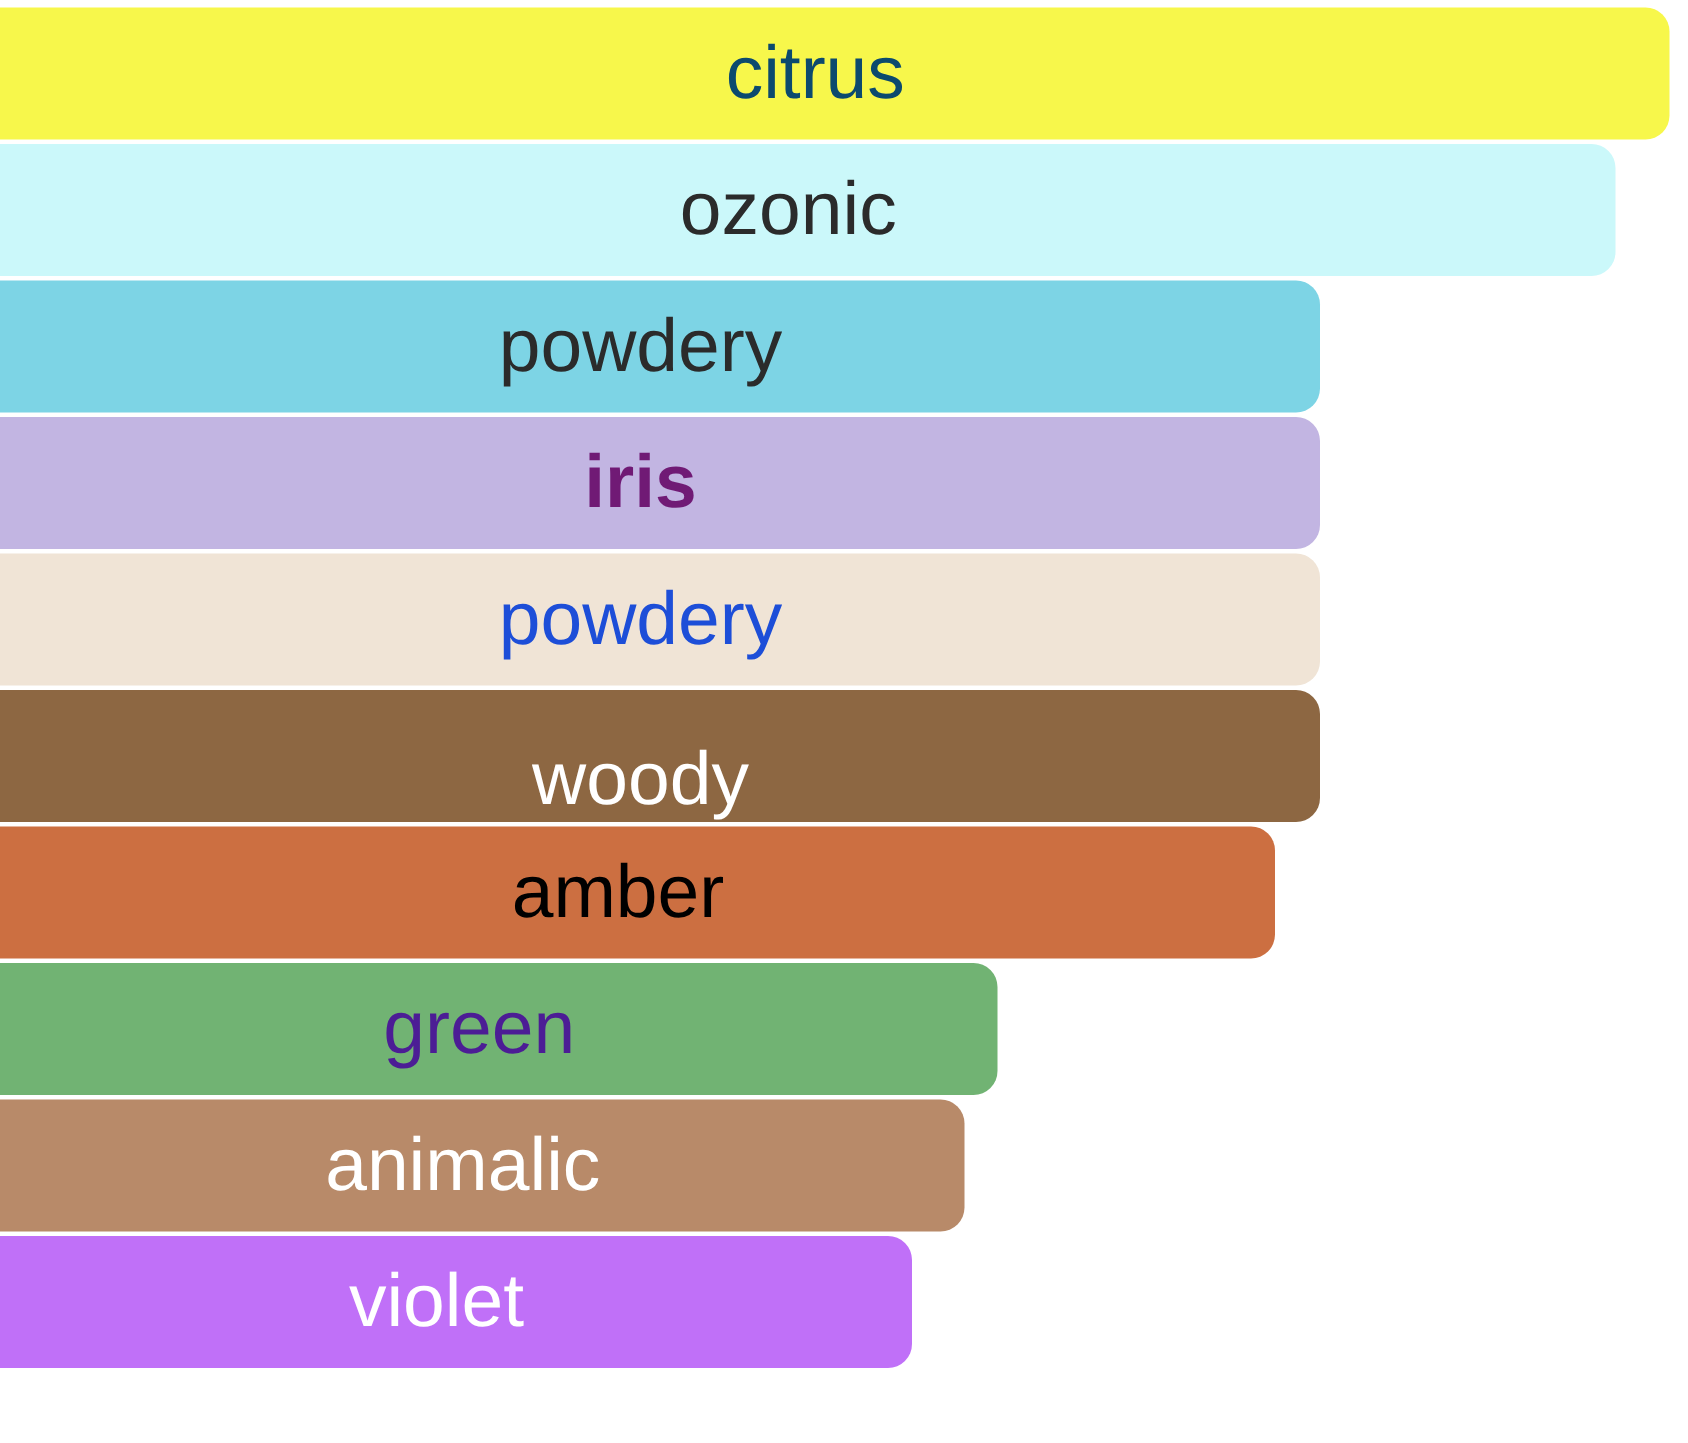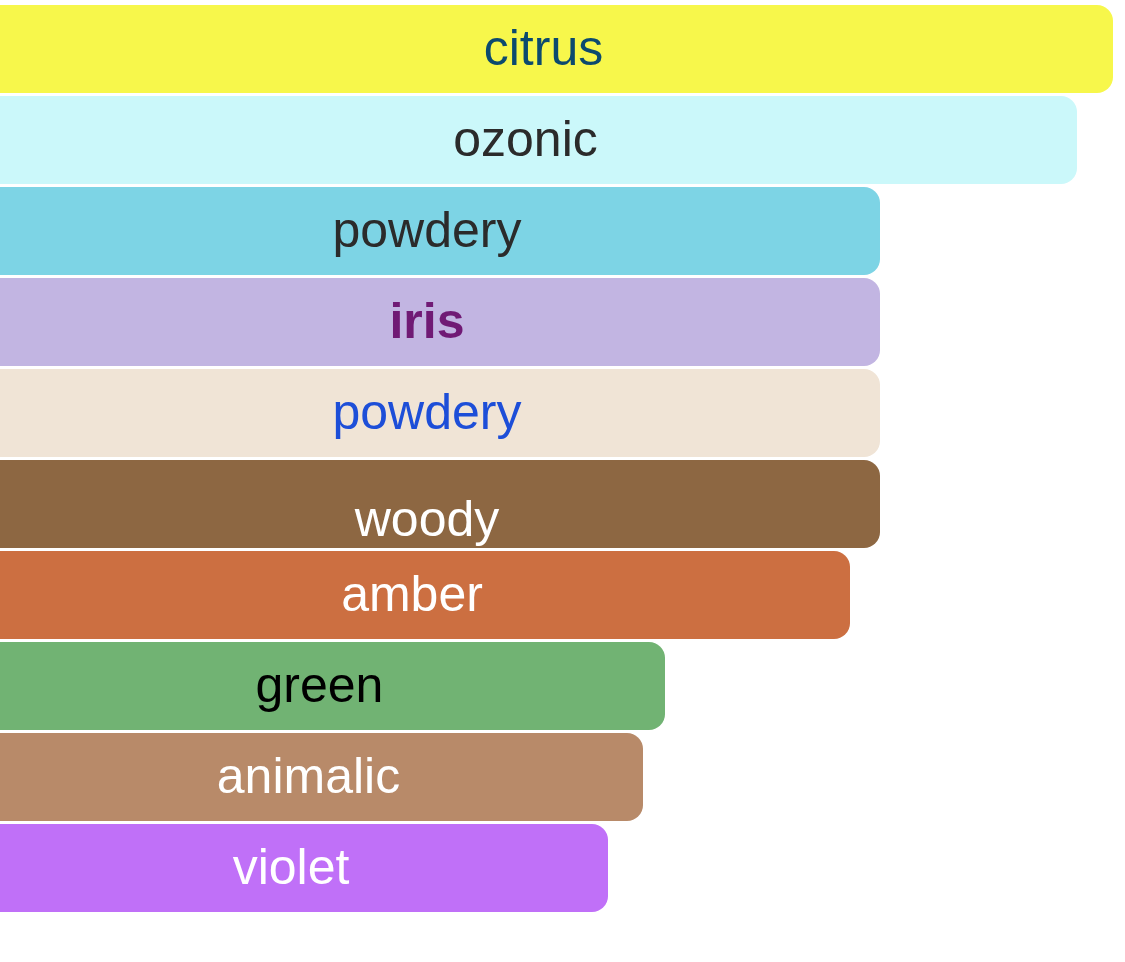--- a/index.html
+++ b/index.html
@@ -66,24 +66,24 @@
       <div class="bar-row" style="top: 278px; height: 88px; width: 906px; background: rgb(194, 181, 226);">
         <span class="bar-label" style="color: #701a75; font-weight: bold;">iris</span>
       </div>
       <div class="bar-row" style="top: 369px; height: 88px; width: 906px; background: rgb(240, 228, 214);">
         <span class="bar-label" style="color: #1d4ed8;">powdery</span>
       </div>
       <div class="bar-row" style="top: 460px; height: 88px; width: 906px; background: rgb(141, 103, 66);">
         <span class="bar-label" style="color: rgb(255, 255, 255); margin-top: 32px;">woody</span>
       </div>
       <div class="bar-row" style="top: 551px; height: 88px; width: 876px; background: rgb(204, 111, 65);">
-        <span class="bar-label" style="color: #ffffff;">amber</span>
+        <span class="bar-label" style="color: #000000;">amber</span>
       </div>
       <div class="bar-row" style="top: 642px; height: 88px; width: 691px; background: rgb(113, 179, 115);">
-        <span class="bar-label" style="color: #000000;">green</span>
+        <span class="bar-label" style="color: #4c1d95;">green</span>
       </div>
       <div class="bar-row" style="top: 733px; height: 88px; width: 669px; background: rgb(184, 138, 105);">
         <span class="bar-label" style="color: rgb(255, 255, 255);">animalic</span>
       </div>
       <div class="bar-row" style="top: 824px; height: 88px; width: 634px; background: rgb(192, 112, 248);">
         <span class="bar-label" style="color: rgb(255, 255, 255); text-align: center;">violet</span>
       </div>
     </div>
 </div>
 

